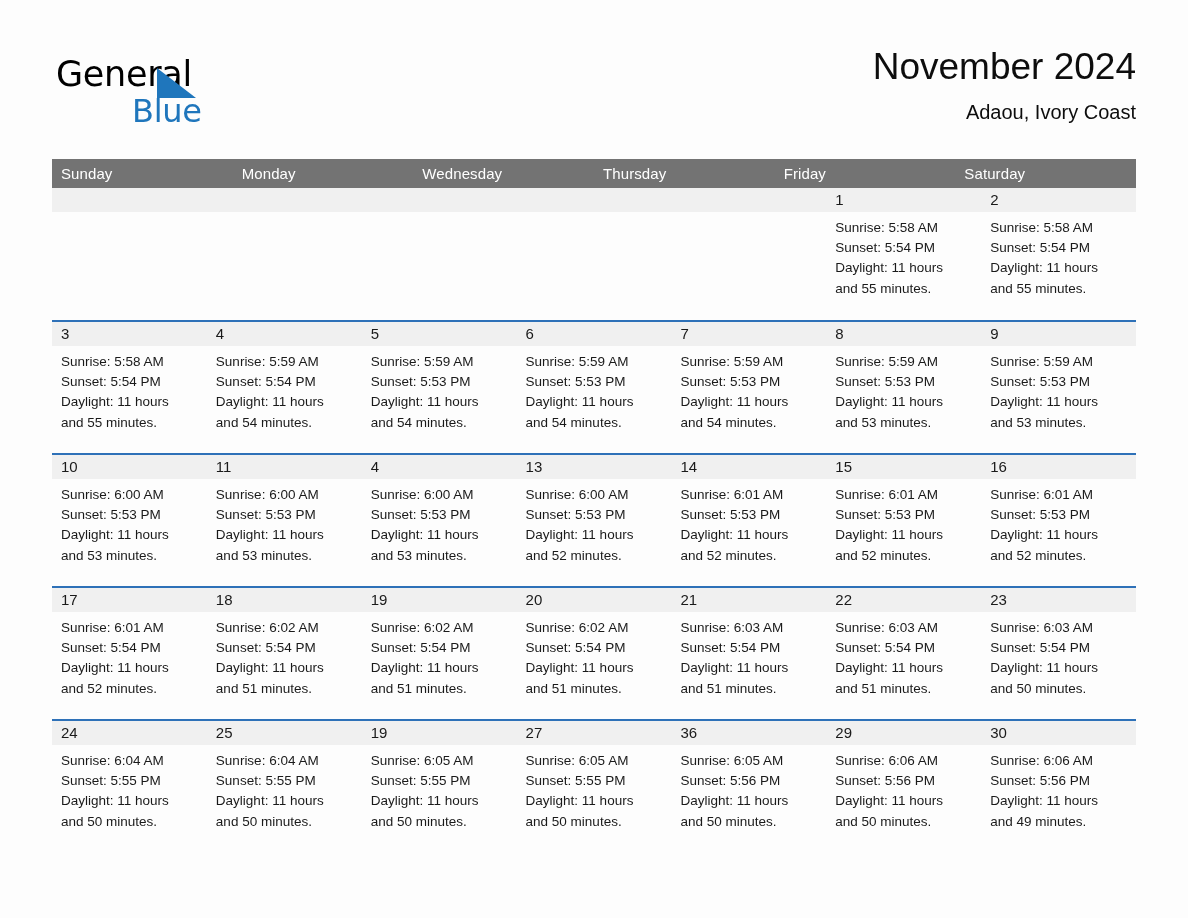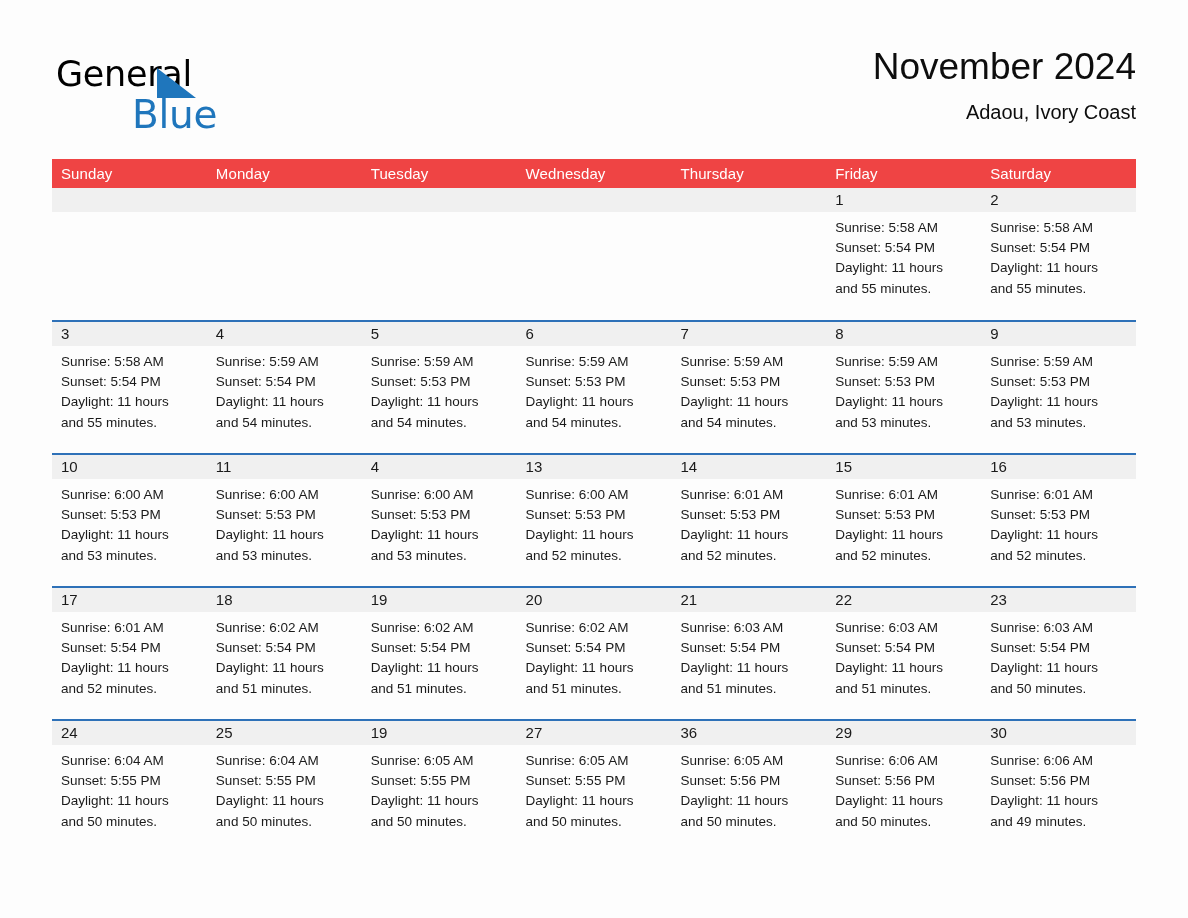--- a/index.html
+++ b/index.html
@@ -52,21 +52,21 @@
     top: 14px;
     width: 0;
     height: 0;
     border-left: 39px solid #1f76bc;
     border-top: 30px solid transparent;
   }
   .logo-blue {
     position: absolute;
     left: 76px;
     top: 38px;
-    font-size: 39px;
+    font-size: 32px;
     letter-spacing: -0.3px;
     color: #1f76bc;
     font-family: "DejaVu Sans", sans-serif;
     font-weight: 400;
   }
   .title-block {
     position: absolute;
     right: 0;
     top: 0;
     text-align: right;
@@ -89,21 +89,21 @@
 
   
   .calendar {
     position: absolute;
     left: 52px;
     top: 159px;
     width: 1084px;
   }
   .weekday-row {
     display: flex;
-    background: #ef4444;
+    background: #737373;
     height: 29px;
   }
   .weekday {
     flex: 1 1 0;
     min-width: 0;
     color: #ffffff;
     font-size: 15px;
     line-height: 29px;
     padding-left: 9px;
     box-sizing: border-box;
@@ -162,21 +162,20 @@
     <div class="title-block">
       <div class="cal-title">November 2024</div>
       <div class="cal-subtitle">Adaou, Ivory Coast</div>
     </div>
   </div>
 
   <div class="calendar">
     <div class="weekday-row">
       <div class="weekday">Sunday</div>
       <div class="weekday">Monday</div>
-      <div class="weekday">Tuesday</div>
       <div class="weekday">Wednesday</div>
       <div class="weekday">Thursday</div>
       <div class="weekday">Friday</div>
       <div class="weekday">Saturday</div>
     </div>
     <div id="weeks-container">
         <div class="week-row first">
           <div class="day-cell empty">
             <div class="day-num-band"><span class="day-num"></span></div>
           </div>

